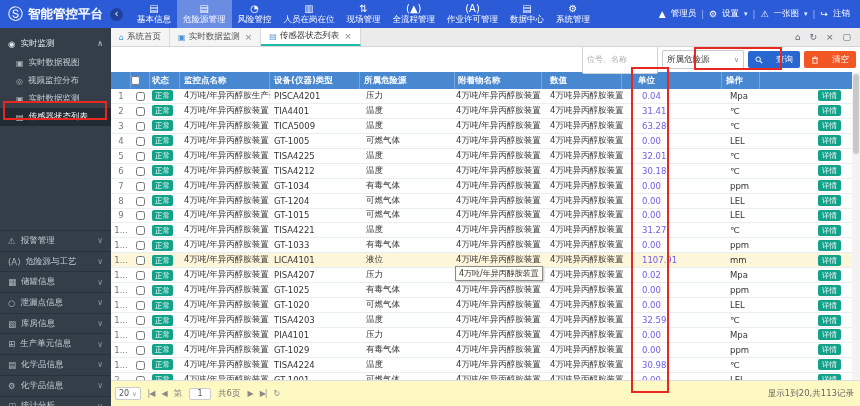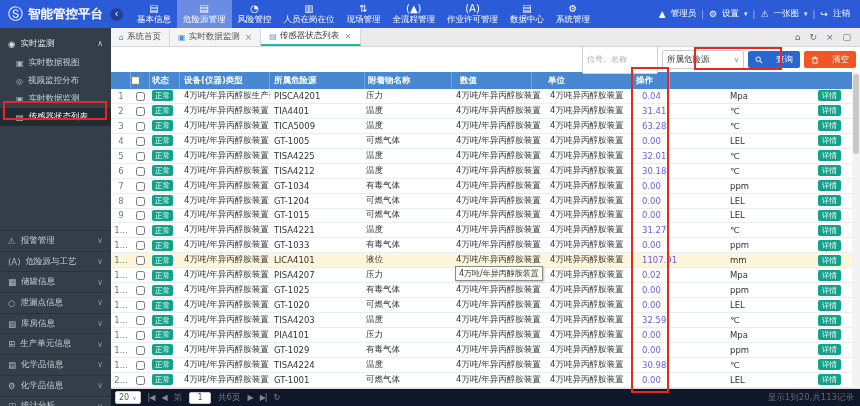--- a/index.html
+++ b/index.html
@@ -74,21 +74,21 @@
   .c-unit{width:100px;padding-left:16px}
   .c-act{width:38px;padding-left:4px}
   .badge{background:#12a28a;color:#fff;font-size:7.5px;padding:1px 3px;border-radius:2px}
   .btn-detail{background:#12a28a;color:#fff;font-size:7.5px;padding:1px 4px;border-radius:2px;cursor:pointer}
 
   
   .vscroll{position:absolute;right:0;top:72px;width:8px;height:316px;background:#f3f3f3;z-index:2}
   .vthumb{position:absolute;left:1px;top:2px;width:6px;height:80px;background:#c8c8c8;border-radius:3px;cursor:pointer}
 
   
-  .pagebar{position:absolute;left:111px;right:0;bottom:0;height:18px;background:#0f172a;border-top:1px solid #ddd;display:flex;align-items:center;gap:7px;font-size:8.5px;color:#777;padding:0 6px 0 4px;z-index:3}
+  .pagebar{position:absolute;left:111px;right:0;bottom:0;height:26px;background:#fef9c3;border-top:1px solid #ddd;display:flex;align-items:center;gap:7px;font-size:8.5px;color:#777;padding:0 6px 0 4px;z-index:3}
   .psize{height:13px;border:1px solid #ccc;border-radius:2px;background:#fff;display:flex;align-items:center;gap:3px;padding:0 3px;font-size:8px;color:#555;cursor:pointer}
   .pbtn{cursor:pointer;color:#888;font-size:8px;letter-spacing:-1px}
   .pinput{width:22px;height:12px;border:1px solid #ccc;border-radius:2px;text-align:center;font-size:8px;color:#555;padding:0;font-family:inherit}
   .psummary{margin-left:auto;color:#666}
 
   
   .tooltip{position:absolute;left:455px;top:266px;background:#fffef6;border:1px solid #8a8a8a;box-shadow:1px 1px 2px rgba(0,0,0,.25);font-size:8px;color:#333;padding:1px 3px;white-space:nowrap;z-index:30}
   .anno{position:absolute;border:2px solid #e8271f;pointer-events:none;z-index:50}
   #anno-sidebar{left:3px;top:101px;width:104px;height:19px}
   #anno-select{left:694px;top:47px;width:88px;height:23px}
@@ -304,20 +304,21 @@
     <span>清空</span>
   </button>
 </div>
 
 <div class="thead">
   <div class="cell c-num"></div>
   <div class="cell c-chk">
       <input type="checkbox" style="">
     </div>
   <div class="cell c-status">状态</div>
+  <div class="cell c-name">监控点名称</div>
   <div class="cell c-type">设备(仪器)类型</div>
   <div class="cell c-hzd">所属危险源</div>
   <div class="cell c-att">附着物名称</div>
   <div class="cell c-val" style="color:#fff">数值</div>
   <div class="cell c-unit">单位</div>
   <div class="cell c-act">操作</div>
 </div>
 
 <div class="tbody">
 

